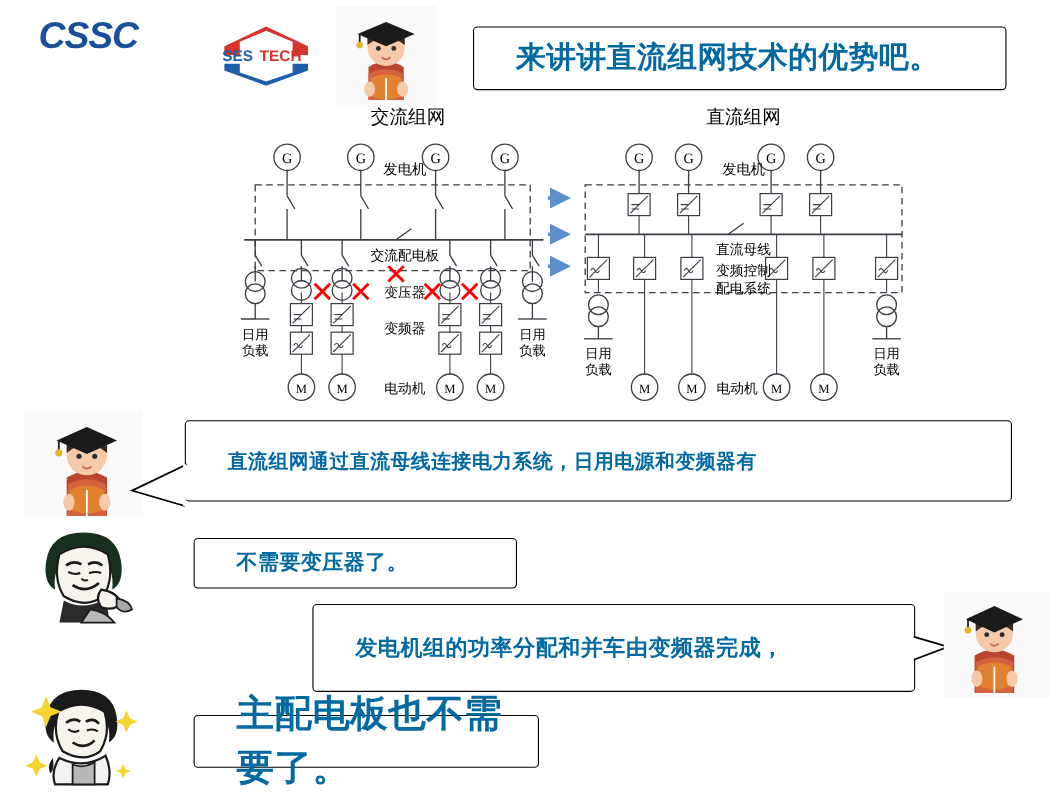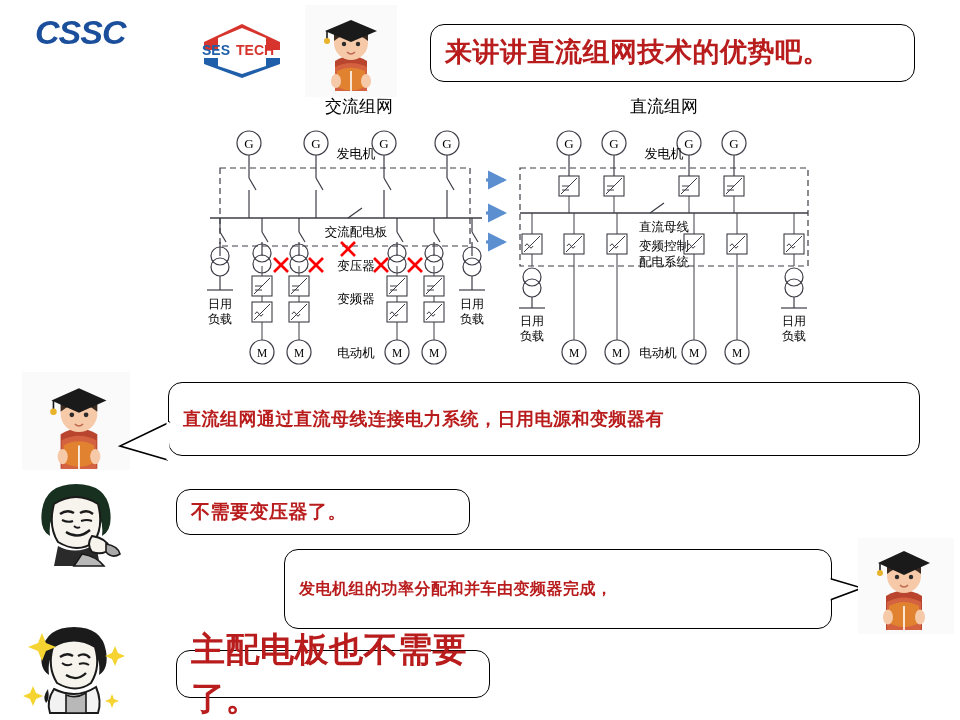--- a/index.html
+++ b/index.html
@@ -16,30 +16,31 @@
   .sestech-logo{position:absolute;left:196px;top:22px;width:92px;height:56px;}
   .sestech-logo svg{display:block}
 
   
   .avatar{position:absolute;background:#fafafa;}
   .avatar svg{display:block;width:100%;height:100%}
 
   
   .bubble{
     position:absolute;background:#fff;border:1.6px solid #000;
-    border-radius:14px;font-family:"Liberation Serif","DejaVu Serif",serif;
-    font-weight:bold;color:#b91c1c;display:flex;align-items:center;
+    border-radius:4px;font-family:"Liberation Serif","DejaVu Serif",serif;
+    font-weight:bold;color:#0369a1;display:flex;align-items:center;
     letter-spacing:.5px;
+    padding-left:24px;
   }
   .bubble .txt{padding:0 14px;line-height:1.45;}
   .bubble-tail{position:absolute;}
   .bubble-tail svg{display:block;overflow:visible}
 
   
-  #diagram{position:absolute;left:4px;top:90px;width:912px;height:290px;}
+  #diagram{position:absolute;left:16px;top:90px;width:912px;height:290px;}
   #diagram svg{display:block}
   .dlabel{font-family:"Liberation Serif","DejaVu Serif",serif;}
 </style>
 </head>
 <body>
 
 <div class="cssc-logo">
   <svg viewBox="0 0 130 42">
     <text x="0" y="32" font-family="Liberation Sans, sans-serif" font-size="34" font-weight="bold" font-style="italic" fill="#1b4f9c" letter-spacing="-1">CSSC</text>
   </svg>
@@ -487,21 +488,21 @@
       <path d="M82 70 q12 2 14 10 q-8 5 -14 -2 z" fill="#a9a9a9" stroke="#1a1a1a" stroke-width="1.6"></path>
       <path d="M58 80 q14 2 22 12 l-30 0 z" fill="#b8b8b8" stroke="#1a1a1a" stroke-width="1.6"></path>
     </g>
   </svg>
 </div>
 
 <div class="bubble" style="left:176px;top:489px;width:294px;height:46px;font-size:19px;">
   <span class="txt">不需要变压器了。</span>
 </div>
 
-<div class="bubble" style="left:284px;top:549px;width:548px;height:80px;font-size:16px;">
+<div class="bubble" style="left:284px;top:549px;width:548px;height:80px;font-size:20px;">
   <div class="txt">
     <div>发电机组的功率分配和并车由变频器完成，</div>
   </div>
 </div>
 <div class="bubble-tail" style="left:826px;top:574px;width:40px;height:30px;">
   <svg viewBox="0 0 40 30">
     <path d="M2 4 L36 14 L4 26" fill="#fff" stroke="#000" stroke-width="1.6"></path>
     <path d="M3 3 L3 27" stroke="#fff" stroke-width="3.4"></path>
   </svg>
 </div>

